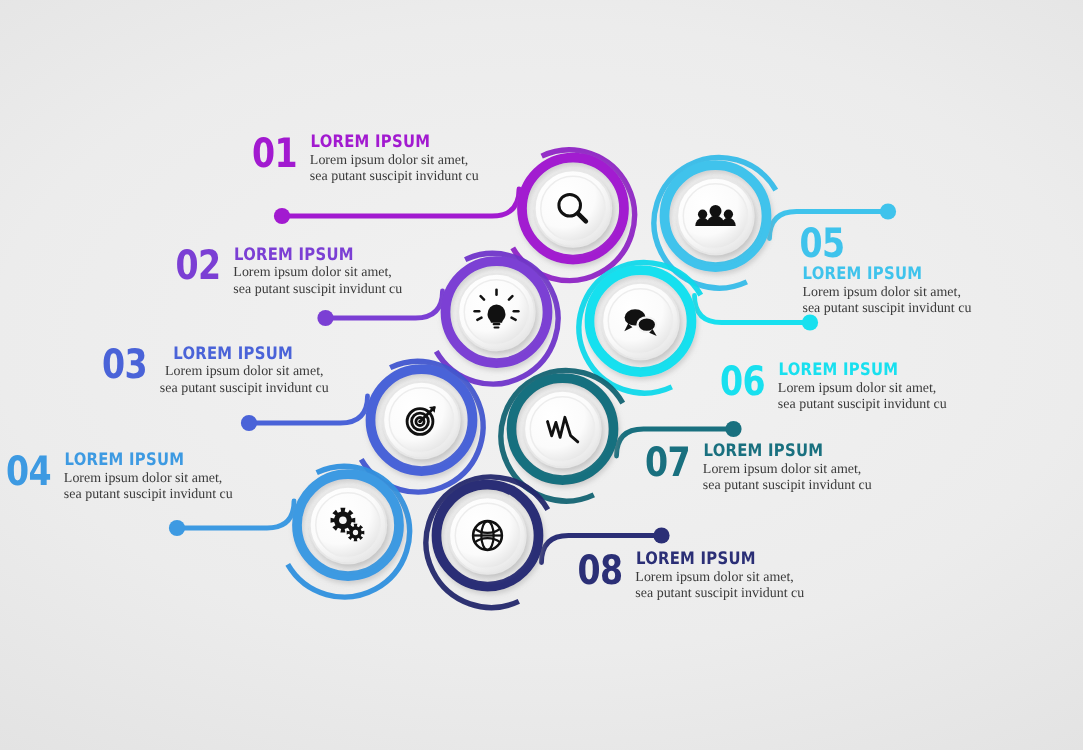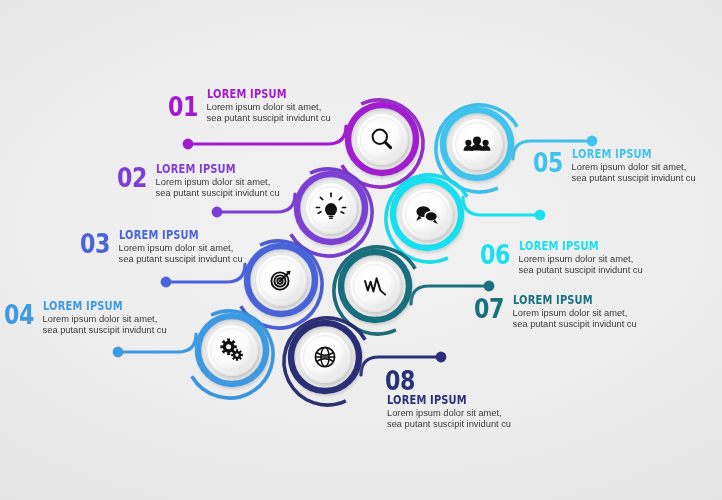--- a/index.html
+++ b/index.html
@@ -32,21 +32,21 @@
     font-weight:bold;
     font-size:11.5px;
     line-height:12px;
     letter-spacing:0.2px;
     transform:scaleX(0.86);
     transform-origin:left top;
     white-space:nowrap;
     margin-bottom:2px;
   }
   .body{
-    font-family:Liberation Sans, sans-serif;
+    font-family:Liberation Serif, serif;
     font-size:9.3px;
     line-height:11.4px;
     color:#3a3a3a;
     white-space:nowrap;
   }
   
 </style>
 </head>
 <body>
 
@@ -183,77 +183,77 @@
             <ellipse cx="325" cy="357" rx="4.1" ry="9.6" fill="none" stroke="#111" stroke-width="1.5"></ellipse>
             <line x1="315.4" y1="357" x2="334.6" y2="357" stroke="#111" stroke-width="1.5"></line>
             <path d="M316.6,352.4 a11,8 0 0,0 16.8,0" fill="none" stroke="#111" stroke-width="1.4"></path>
             <path d="M316.6,361.6 a11,8 0 0,1 16.8,0" fill="none" stroke="#111" stroke-width="1.4"></path>
           </g>
         </g>
       </g>
   </svg>
 
   <div id="textItems">
-      <div class="item" style="left: 168px; top: 88px; align-items: center;">
+      <div class="item" style="left: 168px; top: 88px;">
         <div class="num" style="color: rgb(162, 26, 208);">01</div>
         <div class="txtcol">
           <div class="title" style="color: rgb(162, 26, 208);">LOREM IPSUM</div>
           <div class="body">Lorem ipsum dolor sit amet,</div>
           <div class="body">sea putant suscipit invidunt cu</div>
         </div>
       </div>
       <div class="item" style="left: 117px; top: 163px; justify-content: center;">
         <div class="num" style="color: rgb(123, 63, 212);">02</div>
         <div class="txtcol">
           <div class="title" style="color: rgb(123, 63, 212);">LOREM IPSUM</div>
           <div class="body">Lorem ipsum dolor sit amet,</div>
           <div class="body">sea putant suscipit invidunt cu</div>
         </div>
       </div>
-      <div class="item" style="left: 80px; top: 229px;">
+      <div class="item" style="left: 68px; top: 229px; text-align: center;">
         <div class="num" style="color: rgb(74, 99, 216);">03</div>
         <div class="txtcol">
           <div class="title" style="color: rgb(74, 99, 216);">LOREM IPSUM</div>
           <div class="body">Lorem ipsum dolor sit amet,</div>
           <div class="body">sea putant suscipit invidunt cu</div>
         </div>
       </div>
       <div class="item" style="left: 4px; top: 300px;">
         <div class="num" style="color: rgb(61, 154, 226);">04</div>
         <div class="txtcol">
           <div class="title" style="color: rgb(61, 154, 226);">LOREM IPSUM</div>
           <div class="body">Lorem ipsum dolor sit amet,</div>
           <div class="body">sea putant suscipit invidunt cu</div>
         </div>
       </div>
-      <div class="item" style="left: 533px; top: 148px;">
+      <div class="item" style="left: 533px; top: 148px; flex-direction: column;">
         <div class="num" style="color: rgb(63, 195, 236);">05</div>
         <div class="txtcol">
           <div class="title" style="color: rgb(63, 195, 236);">LOREM IPSUM</div>
           <div class="body">Lorem ipsum dolor sit amet,</div>
           <div class="body">sea putant suscipit invidunt cu</div>
         </div>
       </div>
       <div class="item" style="left: 480px; top: 240px;">
         <div class="num" style="color: rgb(24, 224, 239);">06</div>
         <div class="txtcol">
           <div class="title" style="color: rgb(24, 224, 239);">LOREM IPSUM</div>
           <div class="body">Lorem ipsum dolor sit amet,</div>
           <div class="body">sea putant suscipit invidunt cu</div>
         </div>
       </div>
-      <div class="item" style="left: 430px; top: 294px; margin-left: 44px;">
+      <div class="item" style="left: 430px; top: 294px;">
         <div class="num" style="color: rgb(25, 112, 127);">07</div>
         <div class="txtcol">
           <div class="title" style="color: rgb(25, 112, 127);">LOREM IPSUM</div>
           <div class="body">Lorem ipsum dolor sit amet,</div>
           <div class="body">sea putant suscipit invidunt cu</div>
         </div>
       </div>
-      <div class="item" style="left: 385px; top: 366px; flex-direction: column;">
+      <div class="item" style="left: 385px; top: 366px;">
         <div class="num" style="color: rgb(43, 47, 118);">08</div>
         <div class="txtcol">
           <div class="title" style="color: rgb(43, 47, 118);">LOREM IPSUM</div>
           <div class="body">Lorem ipsum dolor sit amet,</div>
           <div class="body">sea putant suscipit invidunt cu</div>
         </div>
       </div>
     </div>
 </div>
 

